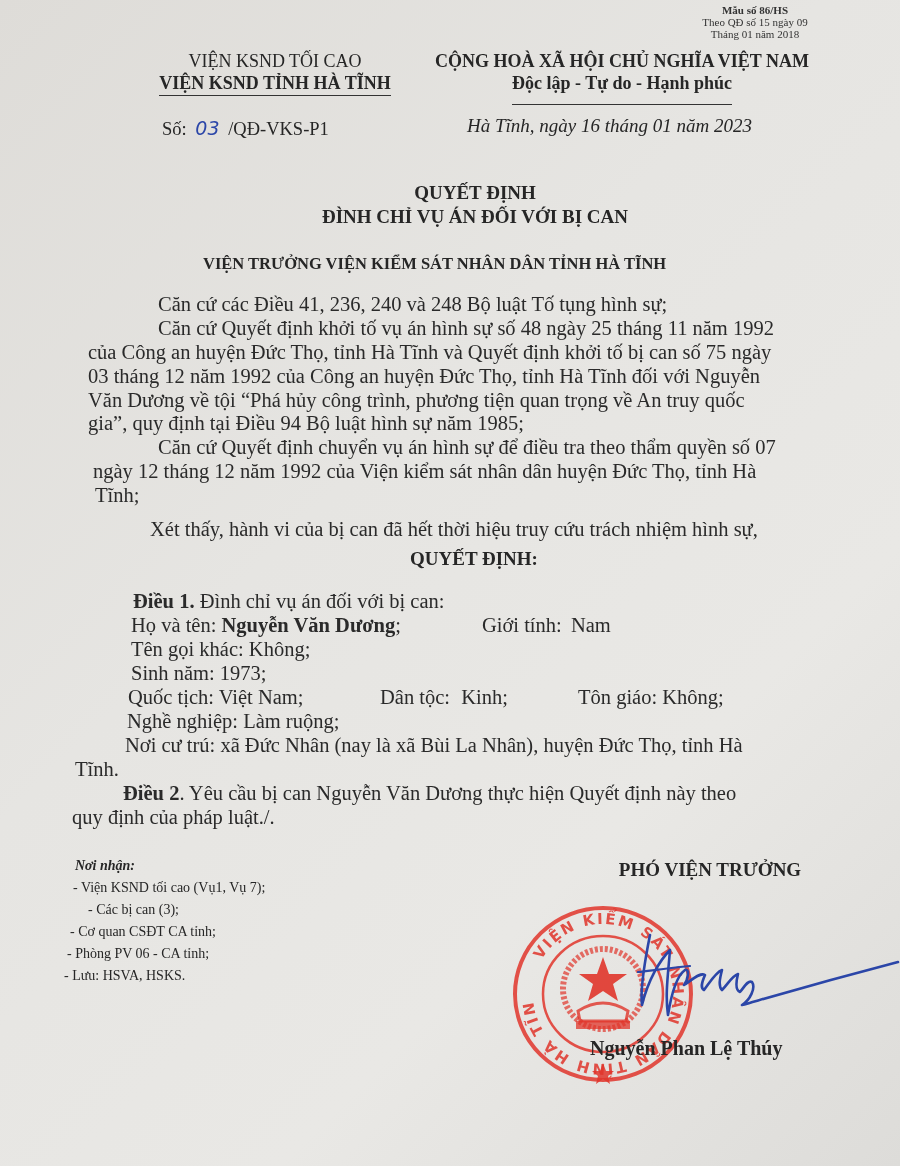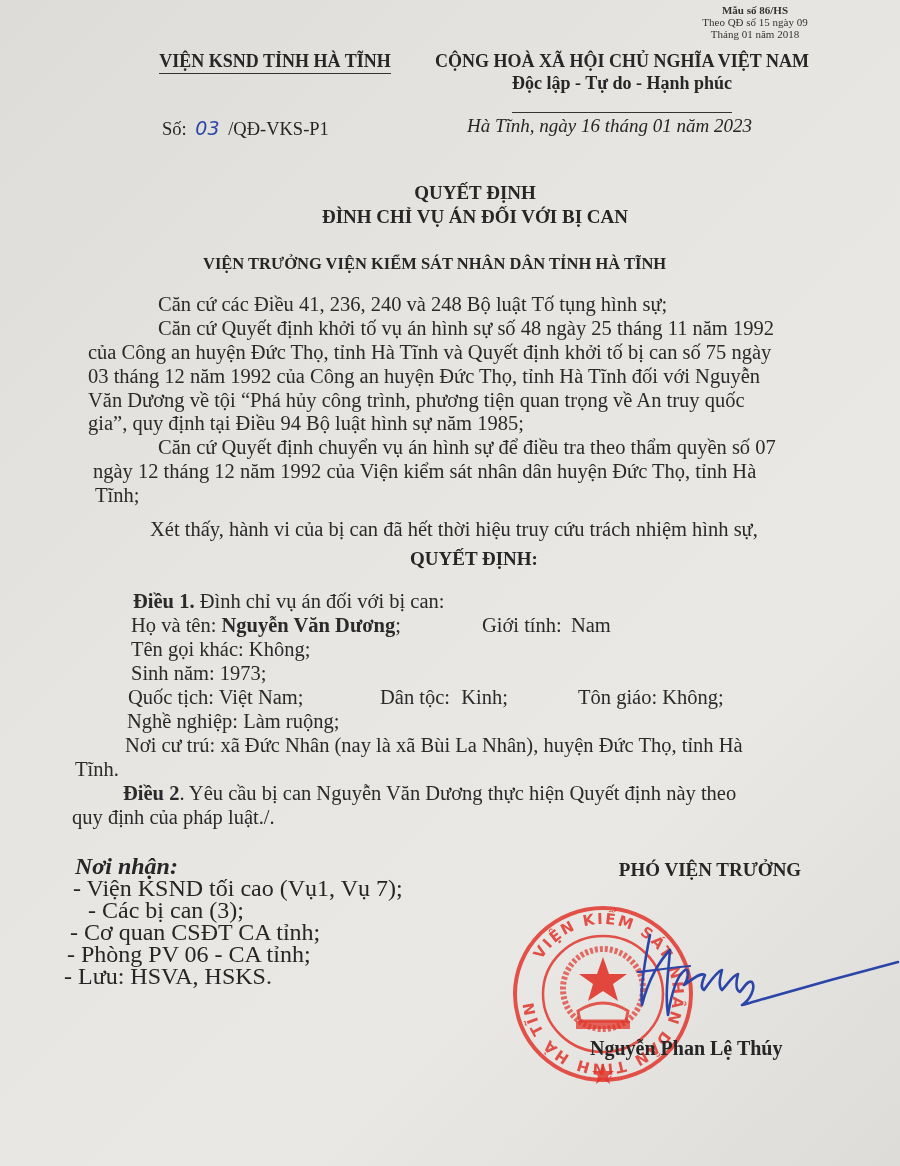--- a/index.html
+++ b/index.html
@@ -11,47 +11,48 @@
     position:relative;
   }
   .abs { position:absolute; white-space:nowrap; }
   .form-ref { font-size:11px; line-height:12px; text-align:center; font-weight:bold; color:#333; }
   .form-ref .l2, .form-ref .l3 { font-weight:normal; }
   .hdr { font-size:18px; line-height:22px; text-align:center; }
   .b { font-weight:bold; }
   .body-text { font-size:20.5px; line-height:23.8px; color:#2a2a2a; }
   .title { font-size:19px; font-weight:bold; text-align:center; line-height:24px; }
   .handwritten { font-family: "DejaVu Sans", sans-serif; color:#2b46a8; font-style:italic; font-size:19px; }
-  .recipients { font-size:24px; line-height:22px; }
+  .recipients { font-size:14px; line-height:22px; }
   .sig-title { font-size:19px; font-weight:bold; text-align:center; line-height:28px; }
 </style>
 </head>
 <body>
 
 <div class="abs form-ref" style="left:690px; top:4px; width:130px;">
   <div class="l1">Mẫu số 86/HS</div>
   <div class="l2">Theo QĐ số 15 ngày 09</div>
   <div class="l3">Tháng 01 năm 2018</div>
 </div>
 
 <div class="abs hdr" style="left:140px; top:50px; width:270px;">
+  <div>VIỆN KSND TỐI CAO</div>
   <div class="b" style="display:inline-block;">
     <span style="border-bottom:1.5px solid #333; padding-bottom:2px;">VIỆN KSND TỈNH HÀ TĨNH</span>
   </div>
 </div>
 <div class="abs" style="left:162px; top:117px; font-size:18.5px;">
   <span>Số:</span>
   <span class="handwritten" style="margin:0 4px;">03</span>
   <span>/QĐ-VKS-P1</span>
 </div>
 
 <div class="abs hdr b" style="left:412px; top:50px; width:420px;">
   <div>CỘNG HOÀ XÃ HỘI CHỦ NGHĨA VIỆT NAM</div>
   <div>
-    <span style="border-bottom:1.5px solid #333; padding-bottom:19px;">Độc lập - Tự do - Hạnh phúc</span>
+    <span style="border-bottom:1.5px solid #333; padding-bottom:11px;">Độc lập - Tự do - Hạnh phúc</span>
   </div>
 </div>
 <div class="abs" style="left:467px; top:115px; font-size:19px; font-style:italic;">Hà Tĩnh, ngày 16 tháng 01 năm 2023</div>
 
 <div class="abs title" style="left:200px; top:181px; width:550px;">
   <div>QUYẾT ĐỊNH</div>
   <div>ĐÌNH CHỈ VỤ ÁN ĐỐI VỚI BỊ CAN</div>
 </div>
 <div class="abs" style="left:203px; top:254px; font-size:16.5px; font-weight:bold;">VIỆN TRƯỞNG VIỆN KIỂM SÁT NHÂN DÂN TỈNH HÀ TĨNH</div>
 

